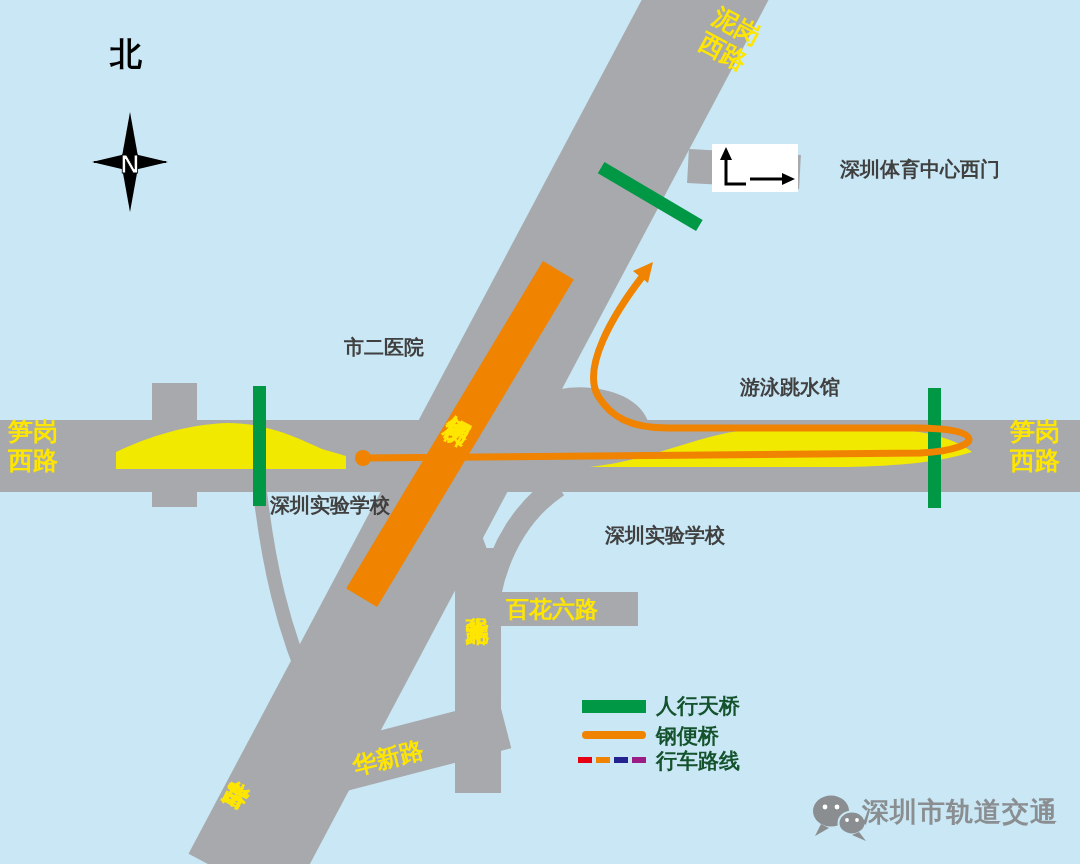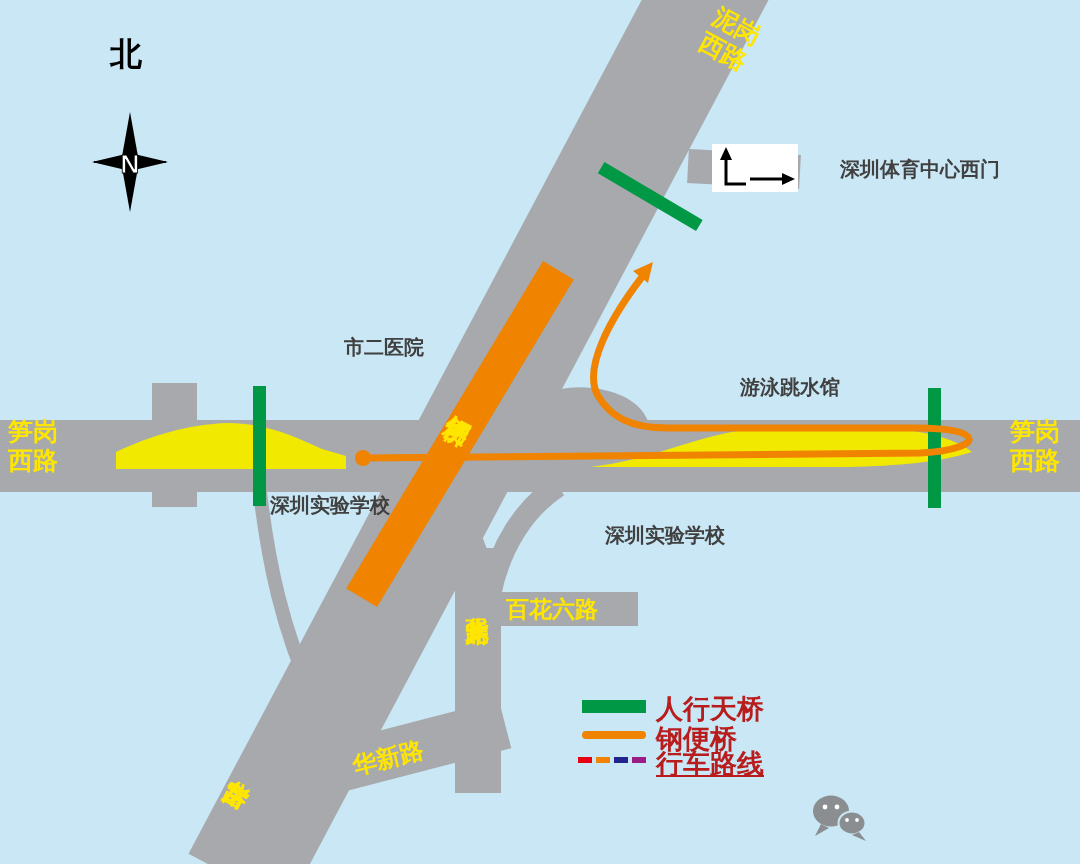--- a/index.html
+++ b/index.html
@@ -3,21 +3,21 @@
 <meta charset="utf-8">
 <style>
   html,body{margin:0;padding:0;}
   body{background:#c9e7f4;font-family:"Liberation Sans","DejaVu Sans",sans-serif;}
   #map-canvas{position:relative;width:1080px;height:864px;background:#c9e7f4;overflow:hidden;}
   #map-svg{position:absolute;left:0;top:0;}
   .lbl{position:absolute;font-weight:bold;white-space:nowrap;line-height:1.15;}
   .poi{color:#404040;font-size:20px;}
   .road-lbl{color:#ffe600;}
   .vert{writing-mode:vertical-rl;text-orientation:upright;letter-spacing:2px;}
-  .legend-lbl{color:#b91c1c;font-size:27px;}
+  .legend-lbl{color:#14532d;font-size:21px;}
   .footer-brand{color:#8a8e91;font-size:27px;letter-spacing:1px;}
   .north-char{color:#000;font-size:32px;}
 </style>
 </head>
 <body>
 
 <div id="map-canvas">
 
   <svg id="map-svg" width="1080" height="864" viewBox="0 0 1080 864">
 
@@ -109,16 +109,17 @@
   <div class="lbl road-lbl" style="left:352px;top:744px;font-size:24px;transform:rotate(-14deg);transform-origin:50% 50%;">华新路</div>
 
   <div class="lbl poi" style="left:344px;top:336px;">市二医院</div>
   <div class="lbl poi" style="left:840px;top:158px;">深圳体育中心西门</div>
   <div class="lbl poi" style="left:740px;top:376px;font-family:Liberation Serif, serif;">游泳跳水馆</div>
   <div class="lbl poi" style="left:270px;top:494px;">深圳实验学校</div>
   <div class="lbl poi" style="left:605px;top:524px;">深圳实验学校</div>
 
   <div class="lbl legend-lbl" style="left:656px;top:694px;">人行天桥</div>
   <div class="lbl legend-lbl" style="left:656px;top:724px;">钢便桥</div>
-  <div class="lbl legend-lbl" style="left:656px;top:749px;text-decoration:underline;">行车路线</div>
+  <div class="lbl legend-lbl" style="left:656px;top:749px;">行车路线</div>
 
+  <div class="lbl footer-brand" style="left:862px;top:797px;">深圳市轨道交通</div>
 
 </div>
 
 </body></html>

